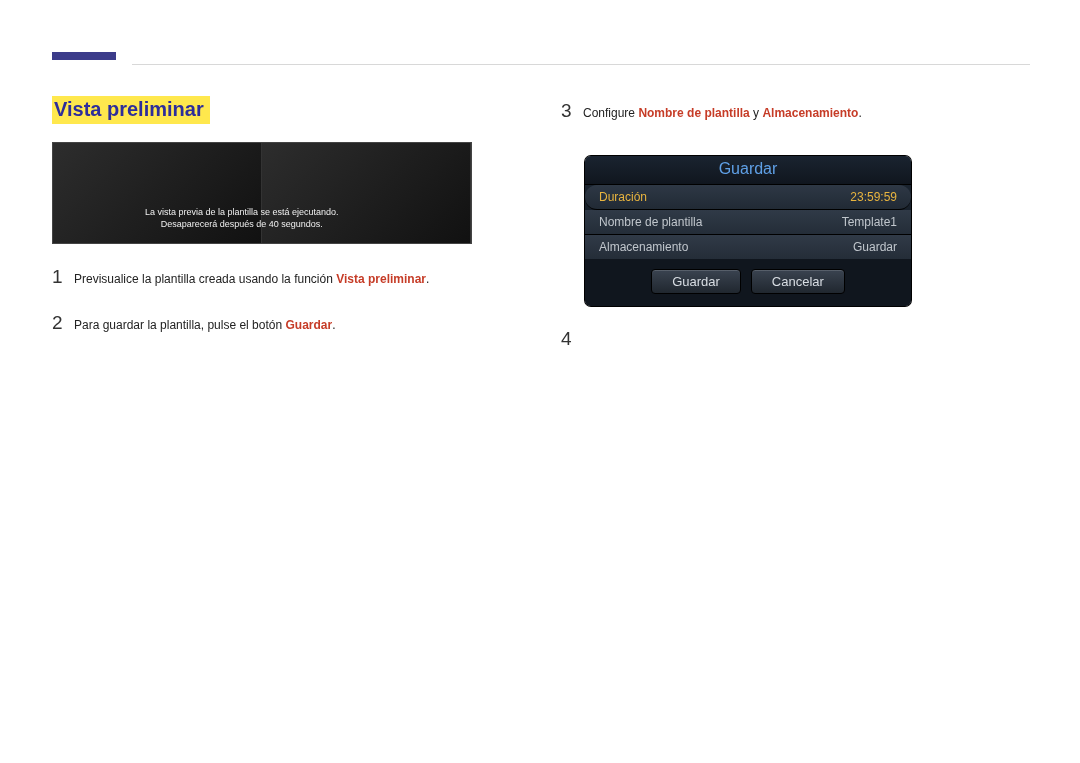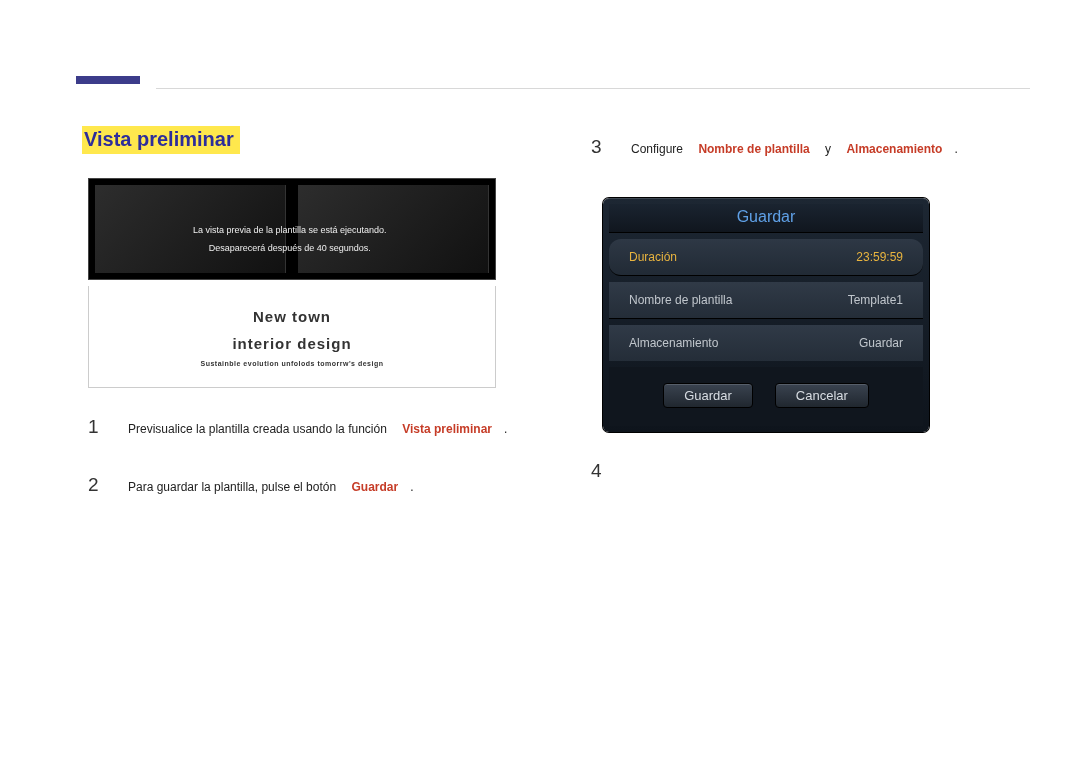--- a/index.html
+++ b/index.html
@@ -1,15 +1,15 @@
 <!DOCTYPE html>
 <html><head>
 <meta charset="utf-8">
 <style>
-  * { box-sizing: border-box; margin: 6px; padding: 0; }
+  * { box-sizing: border-box; margin: 0; padding: 0; }
   body {
     font-family: Arial, sans-serif;
     background: #fff;
     width: 1080px;
     height: 763px;
     position: relative;
     color: #333;
   }
   .page-header {
     position: absolute;
@@ -186,25 +186,20 @@
 
     <div class="preview-mock">
       <div class="preview-top">
         <div class="preview-pane"></div>
         <div class="preview-pane"></div>
         <div class="preview-overlay">
           <div>La vista previa de la plantilla se está ejecutando.</div>
           <div>Desaparecerá después de 40 segundos.</div>
         </div>
       </div>
-      <div class="preview-caption">
-        <div class="preview-caption-title">New town</div>
-        <div class="preview-caption-title">interior design</div>
-        <div class="preview-caption-sub">Sustainble evolution unfolods tomorrw's design</div>
-      </div>
     </div>
 
     <div class="step">
       <div class="step-num">1</div>
       <div class="step-text">
         <span>Previsualice la plantilla creada usando la función </span><span class="em-red">Vista preliminar</span><span>.</span>
       </div>
     </div>
 
     <div class="step">

